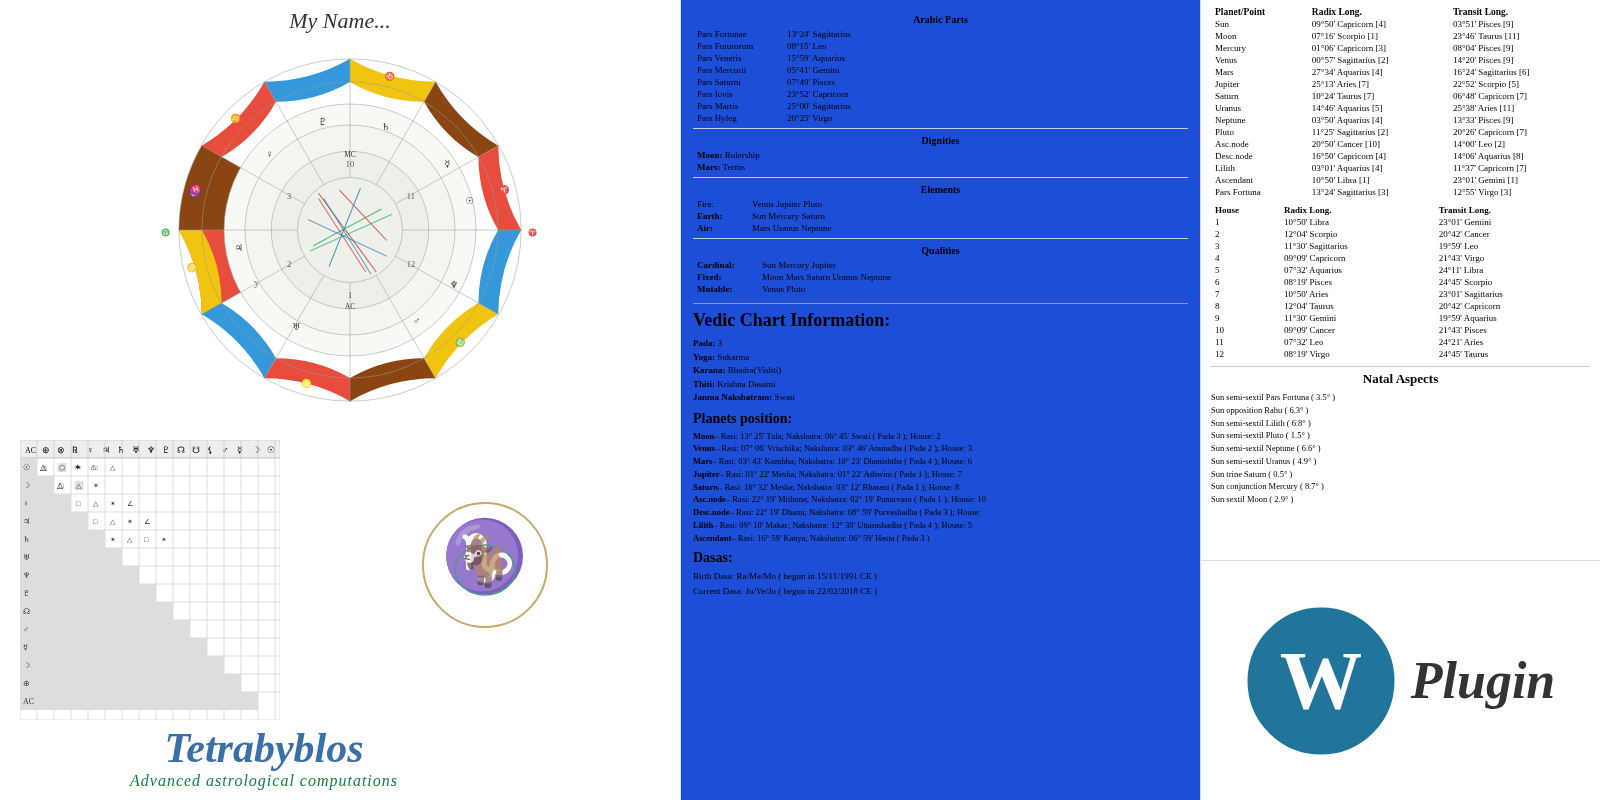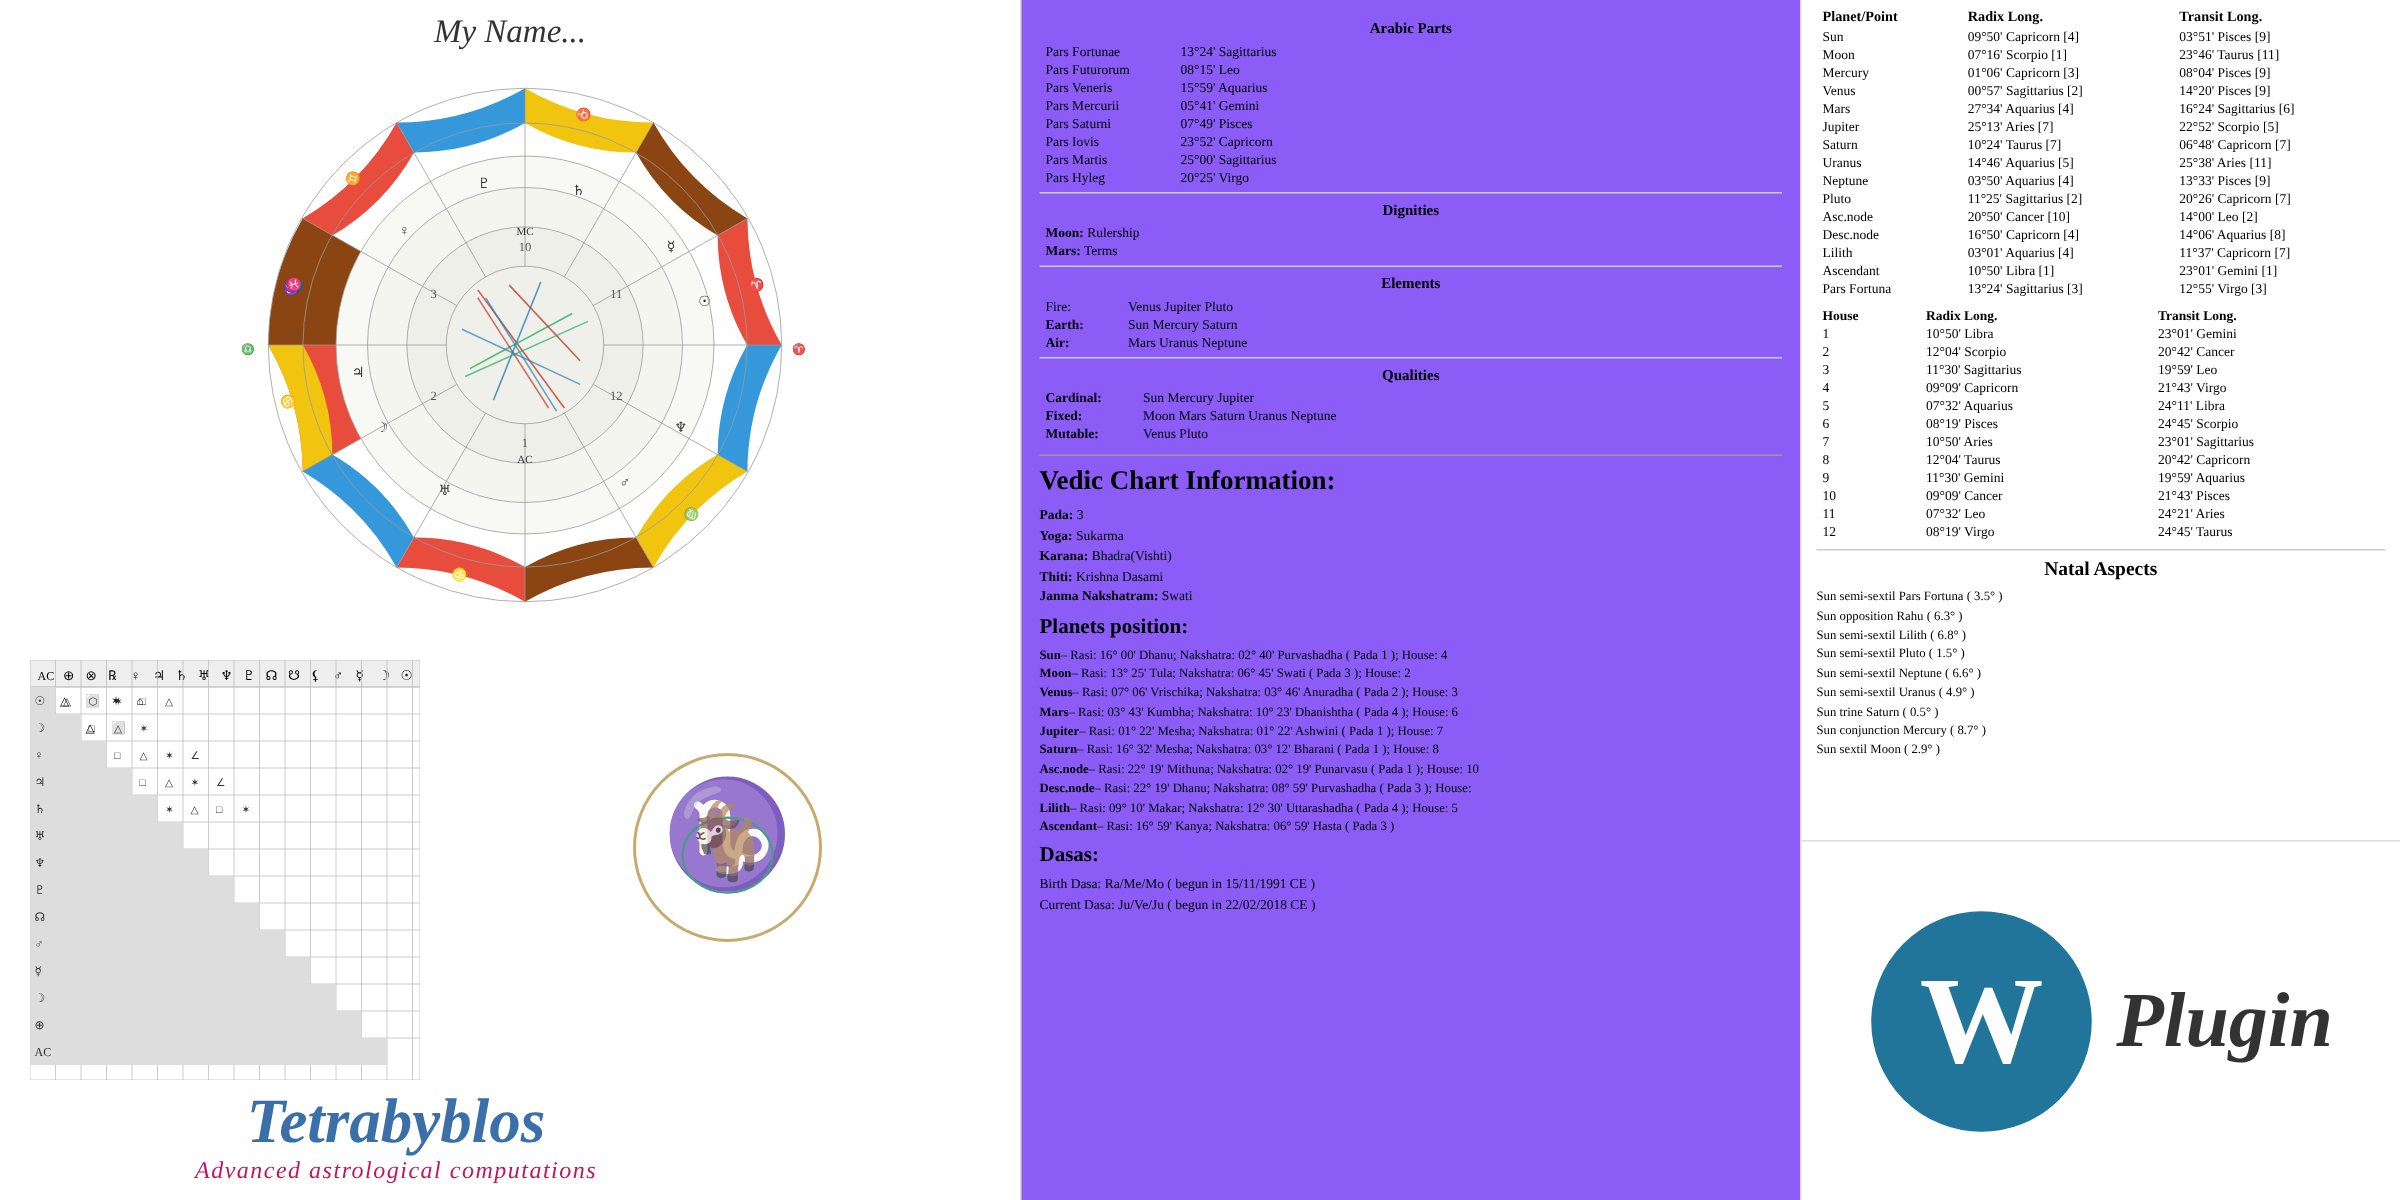--- a/index.html
+++ b/index.html
@@ -59,29 +59,29 @@
       font-size: 42px;
       font-style: italic;
       font-weight: bold;
       color: #3a6fa8;
       font-family: Georgia, serif;
     }
 
     .brand-subtitle {
       font-size: 16px;
       font-style: italic;
-      color: #be185d;
+      color: #15803d;
       letter-spacing: 1px;
     }
 
     
     .middle-panel {
       width: 520px;
       height: 800px;
-      background: #8b5cf6;
+      background: #1d4ed8;
       border-left: 1px solid #ddd;
       overflow-y: hidden;
       padding: 8px 12px;
       flex-shrink: 0;
       font-size: 9.5px;
     }
 
     .section-title {
       text-align: center;
       font-weight: bold;
@@ -620,21 +620,20 @@
       <div><span class="bold">Pada: </span><span>3</span></div>
       <div><span class="bold">Yoga: </span><span>Sukarma</span></div>
       <div><span class="bold">Karana: </span><span>Bhadra(Vishti)</span></div>
       <div><span class="bold">Thiti: </span><span>Krishna Dasami</span></div>
       <div><span class="bold">Janma Nakshatram: </span><span>Swati</span></div>
     </div>
   </div>
 
   <div class="planets-title">Planets position:</div>
   <div class="planets-data" id="planets-list">
-      <div><span style="font-weight:bold;">Sun</span>– Rasi: 16° 00' Dhanu; Nakshatra: 02° 40' Purvashadha ( Pada 1 ); House: 4</div>
       <div><span style="font-weight:bold;">Moon</span>– Rasi: 13° 25' Tula; Nakshatra: 06° 45' Swati ( Pada 3 ); House: 2</div>
       <div><span style="font-weight:bold;">Venus</span>– Rasi: 07° 06' Vrischika; Nakshatra: 03° 46' Anuradha ( Pada 2 ); House: 3</div>
       <div><span style="font-weight:bold;">Mars</span>– Rasi: 03° 43' Kumbha; Nakshatra: 10° 23' Dhanishtha ( Pada 4 ); House: 6</div>
       <div><span style="font-weight:bold;">Jupiter</span>– Rasi: 01° 22' Mesha; Nakshatra: 01° 22' Ashwini ( Pada 1 ); House: 7</div>
       <div><span style="font-weight:bold;">Saturn</span>– Rasi: 16° 32' Mesha; Nakshatra: 03° 12' Bharani ( Pada 1 ); House: 8</div>
       <div><span style="font-weight:bold;">Asc.node</span>– Rasi: 22° 19' Mithuna; Nakshatra: 02° 19' Punarvasu ( Pada 1 ); House: 10</div>
       <div><span style="font-weight:bold;">Desc.node</span>– Rasi: 22° 19' Dhanu; Nakshatra: 08° 59' Purvashadha ( Pada 3 ); House:</div>
       <div><span style="font-weight:bold;">Lilith</span>– Rasi: 09° 10' Makar; Nakshatra: 12° 30' Uttarashadha ( Pada 4 ); House: 5</div>
       <div><span style="font-weight:bold;">Ascendant</span>– Rasi: 16° 59' Kanya; Nakshatra: 06° 59' Hasta ( Pada 3 )</div>
     </div>

